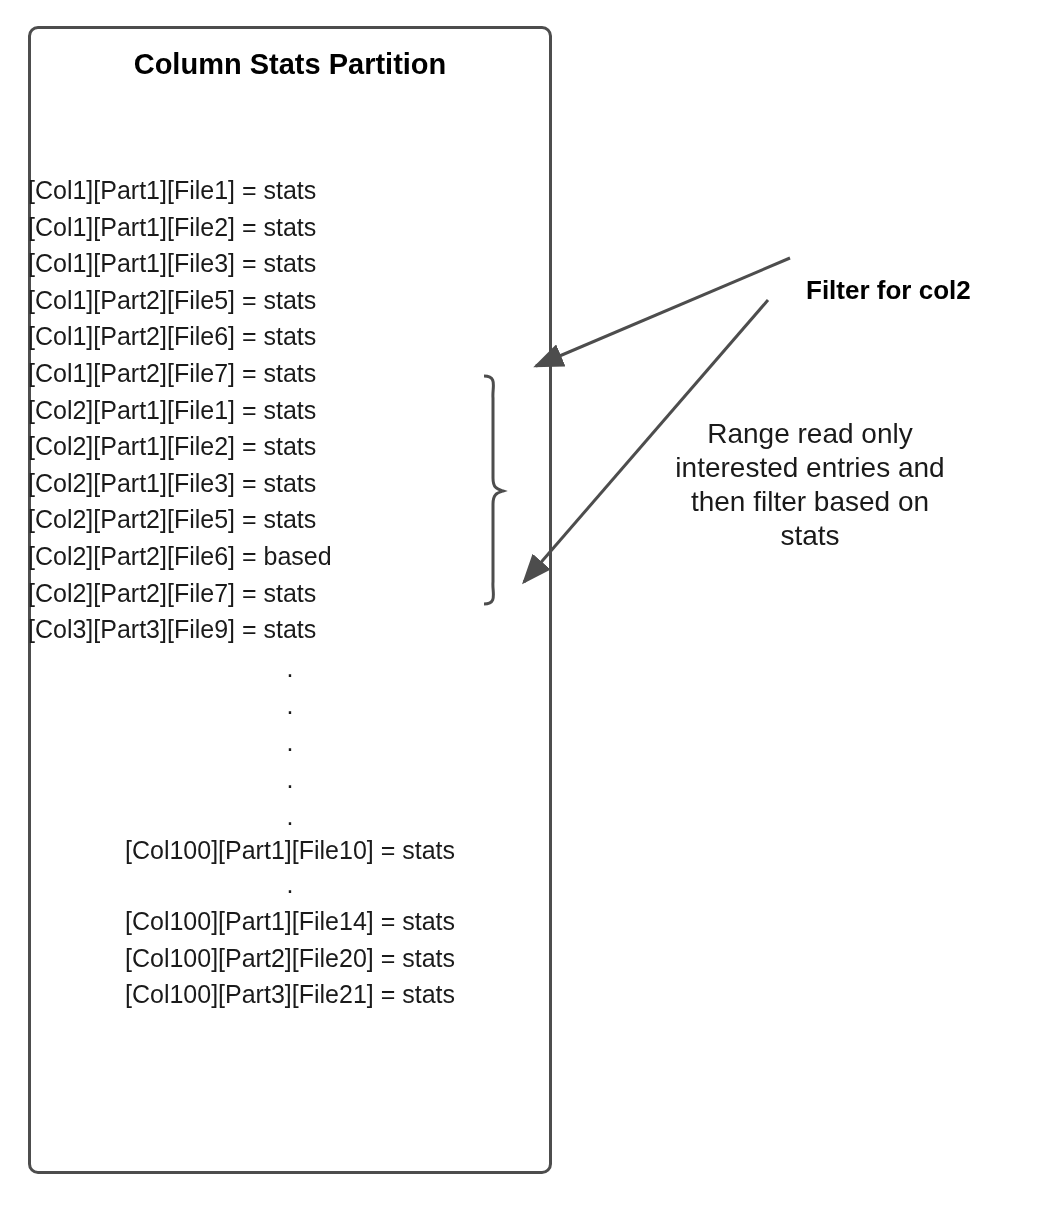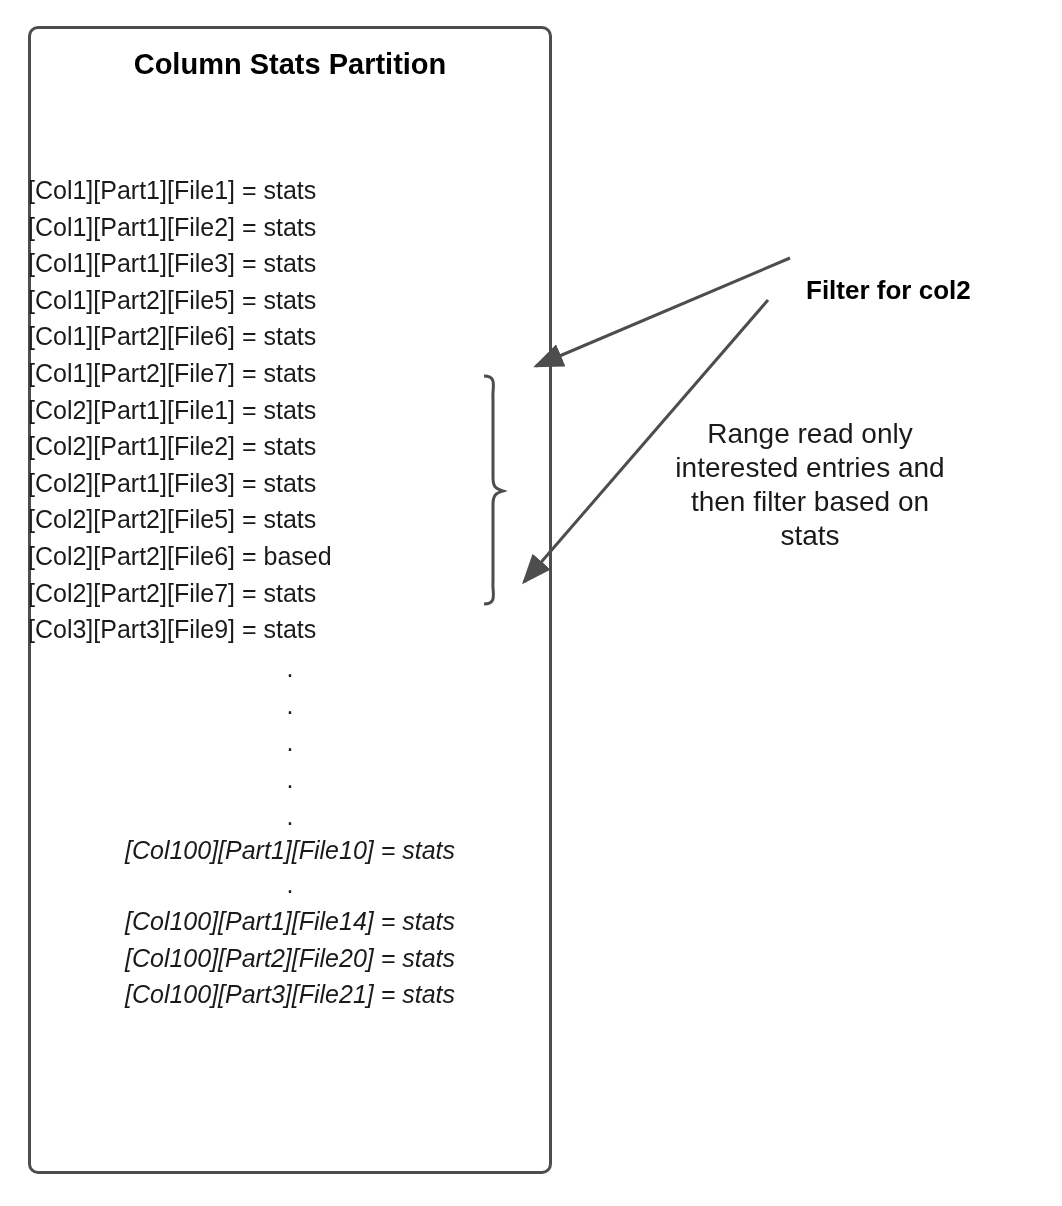--- a/index.html
+++ b/index.html
@@ -74,21 +74,20 @@
     color: #1a1a1a;
   }
   #dots-upper { top: 650px; }
   #dots-lower { top: 866px; }
 
   .entries-tail {
     position: absolute;
     left: 28px;
     width: 524px;
     text-align: center;
-    font-style: italic;
   }
   #entry-col100-first { top: 832px; }
   #entries-col100-rest { top: 903px; }
 
   .annot-title {
     position: absolute;
     left: 806px;
     top: 247px;
     font-size: 26px;
     font-weight: bold;

